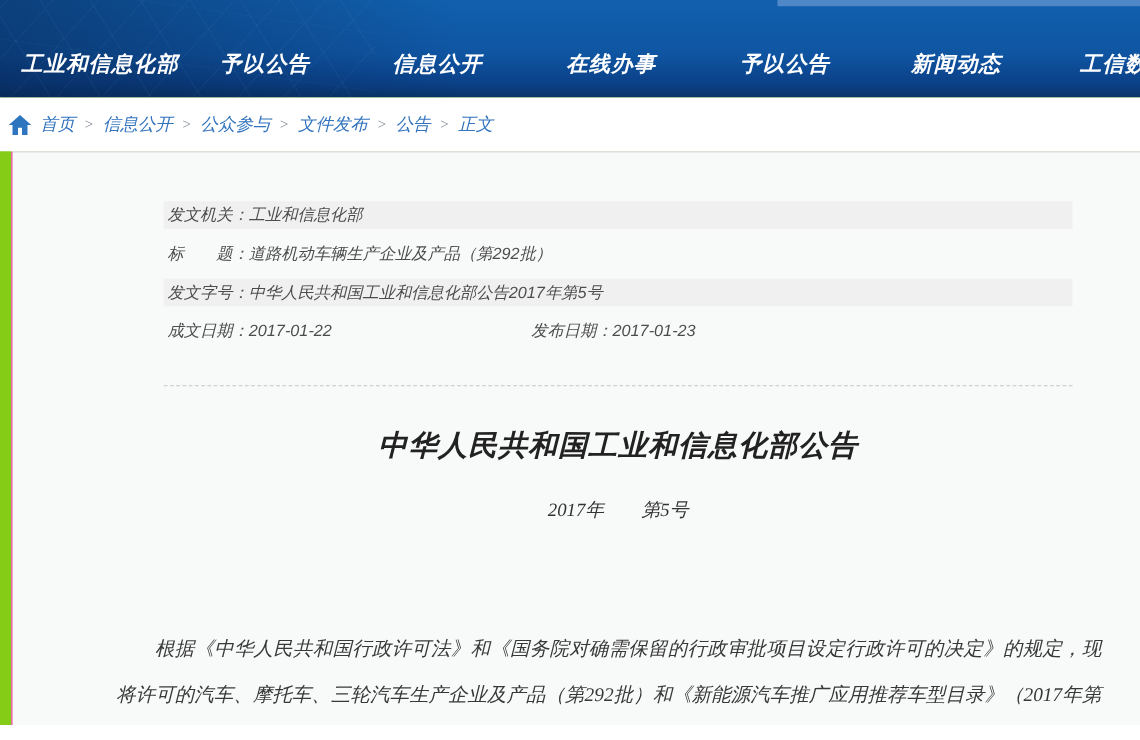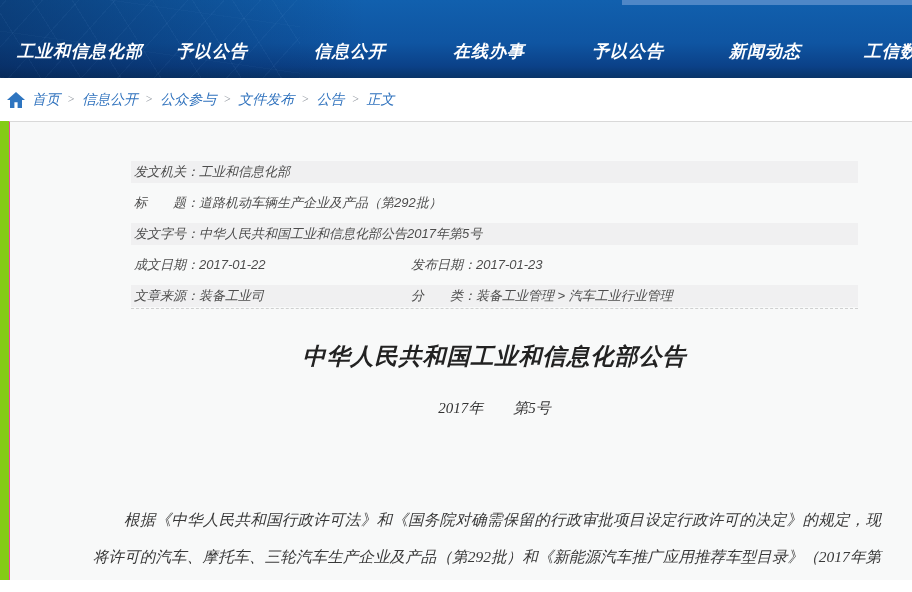--- a/index.html
+++ b/index.html
@@ -43,21 +43,21 @@
 
   
   .content-box {
     position:absolute; top:121px; left:9px; width:903px; height:471px;
     background:#f8f9f9; border-top:1px solid #d9d9d9; border-left:1px solid #ec4899;
   }
   .meta-table { position:absolute; left:121px; top:39px; width:727px; }
   .meta-row { position:relative; height:22px; line-height:22px; margin-bottom:9px;
               font-size:13px; color:#4c4c4c; padding-left:3px; white-space:nowrap; }
   .meta-row.odd { background:#f0f0f1; }
-  .meta-cell-2 { position:absolute; left:280px; top:0; }
+  .meta-cell-2 { position:absolute; left:294px; top:0; }
   .m-label { color:#4c4c4c; }
   .m-value { color:#4c4c4c; }
   .dotted-divider { position:absolute; left:121px; top:186px; width:727px; height:0;
                     border-top:1px dashed #cfd0d0; }
 
   .doc-title { position:absolute; left:61px; top:219px; width:847px; text-align:center;
                font-size:23px; font-weight:bold; color:#222222; letter-spacing:1px; }
   .doc-issue { position:absolute; left:61px; top:277px; width:847px; text-align:center;
                font-family:"Liberation Serif", serif; font-size:15px; color:#333333; }
   .doc-body  { position:absolute; left:83px; top:379px; width:788px;
@@ -111,24 +111,20 @@
       <div class="meta-row">
         <span class="m-label">标　　题：</span><span class="m-value">道路机动车辆生产企业及产品（第292批）</span>
       </div>
       <div class="meta-row odd">
         <span class="m-label">发文字号：</span><span class="m-value">中华人民共和国工业和信息化部公告2017年第5号</span>
       </div>
       <div class="meta-row">
         <span class="m-label">成文日期：</span><span class="m-value">2017-01-22</span>
         <span class="meta-cell-2"><span class="m-label">发布日期：</span><span class="m-value">2017-01-23</span></span>
       </div>
-      <div class="meta-row odd">
-        <span class="m-label">文章来源：</span><span class="m-value">装备工业司</span>
-        <span class="meta-cell-2"><span class="m-label">分　　类：</span><span class="m-value">装备工业管理 &gt; 汽车工业行业管理</span></span>
-      </div>
     </div>
 
     <div class="dotted-divider"></div>
 
     <h1 class="doc-title">中华人民共和国工业和信息化部公告</h1>
     <div class="doc-issue">2017年　　第5号</div>
     <p class="doc-body">根据《中华人民共和国行政许可法》和《国务院对确需保留的行政审批项目设定行政许可的决定》的规定，现将许可的汽车、摩托车、三轮汽车生产企业及产品（第292批）和《新能源汽车推广应用推荐车型目录》（2017年第1批）予以公告。</p>
 
   </main>
 

